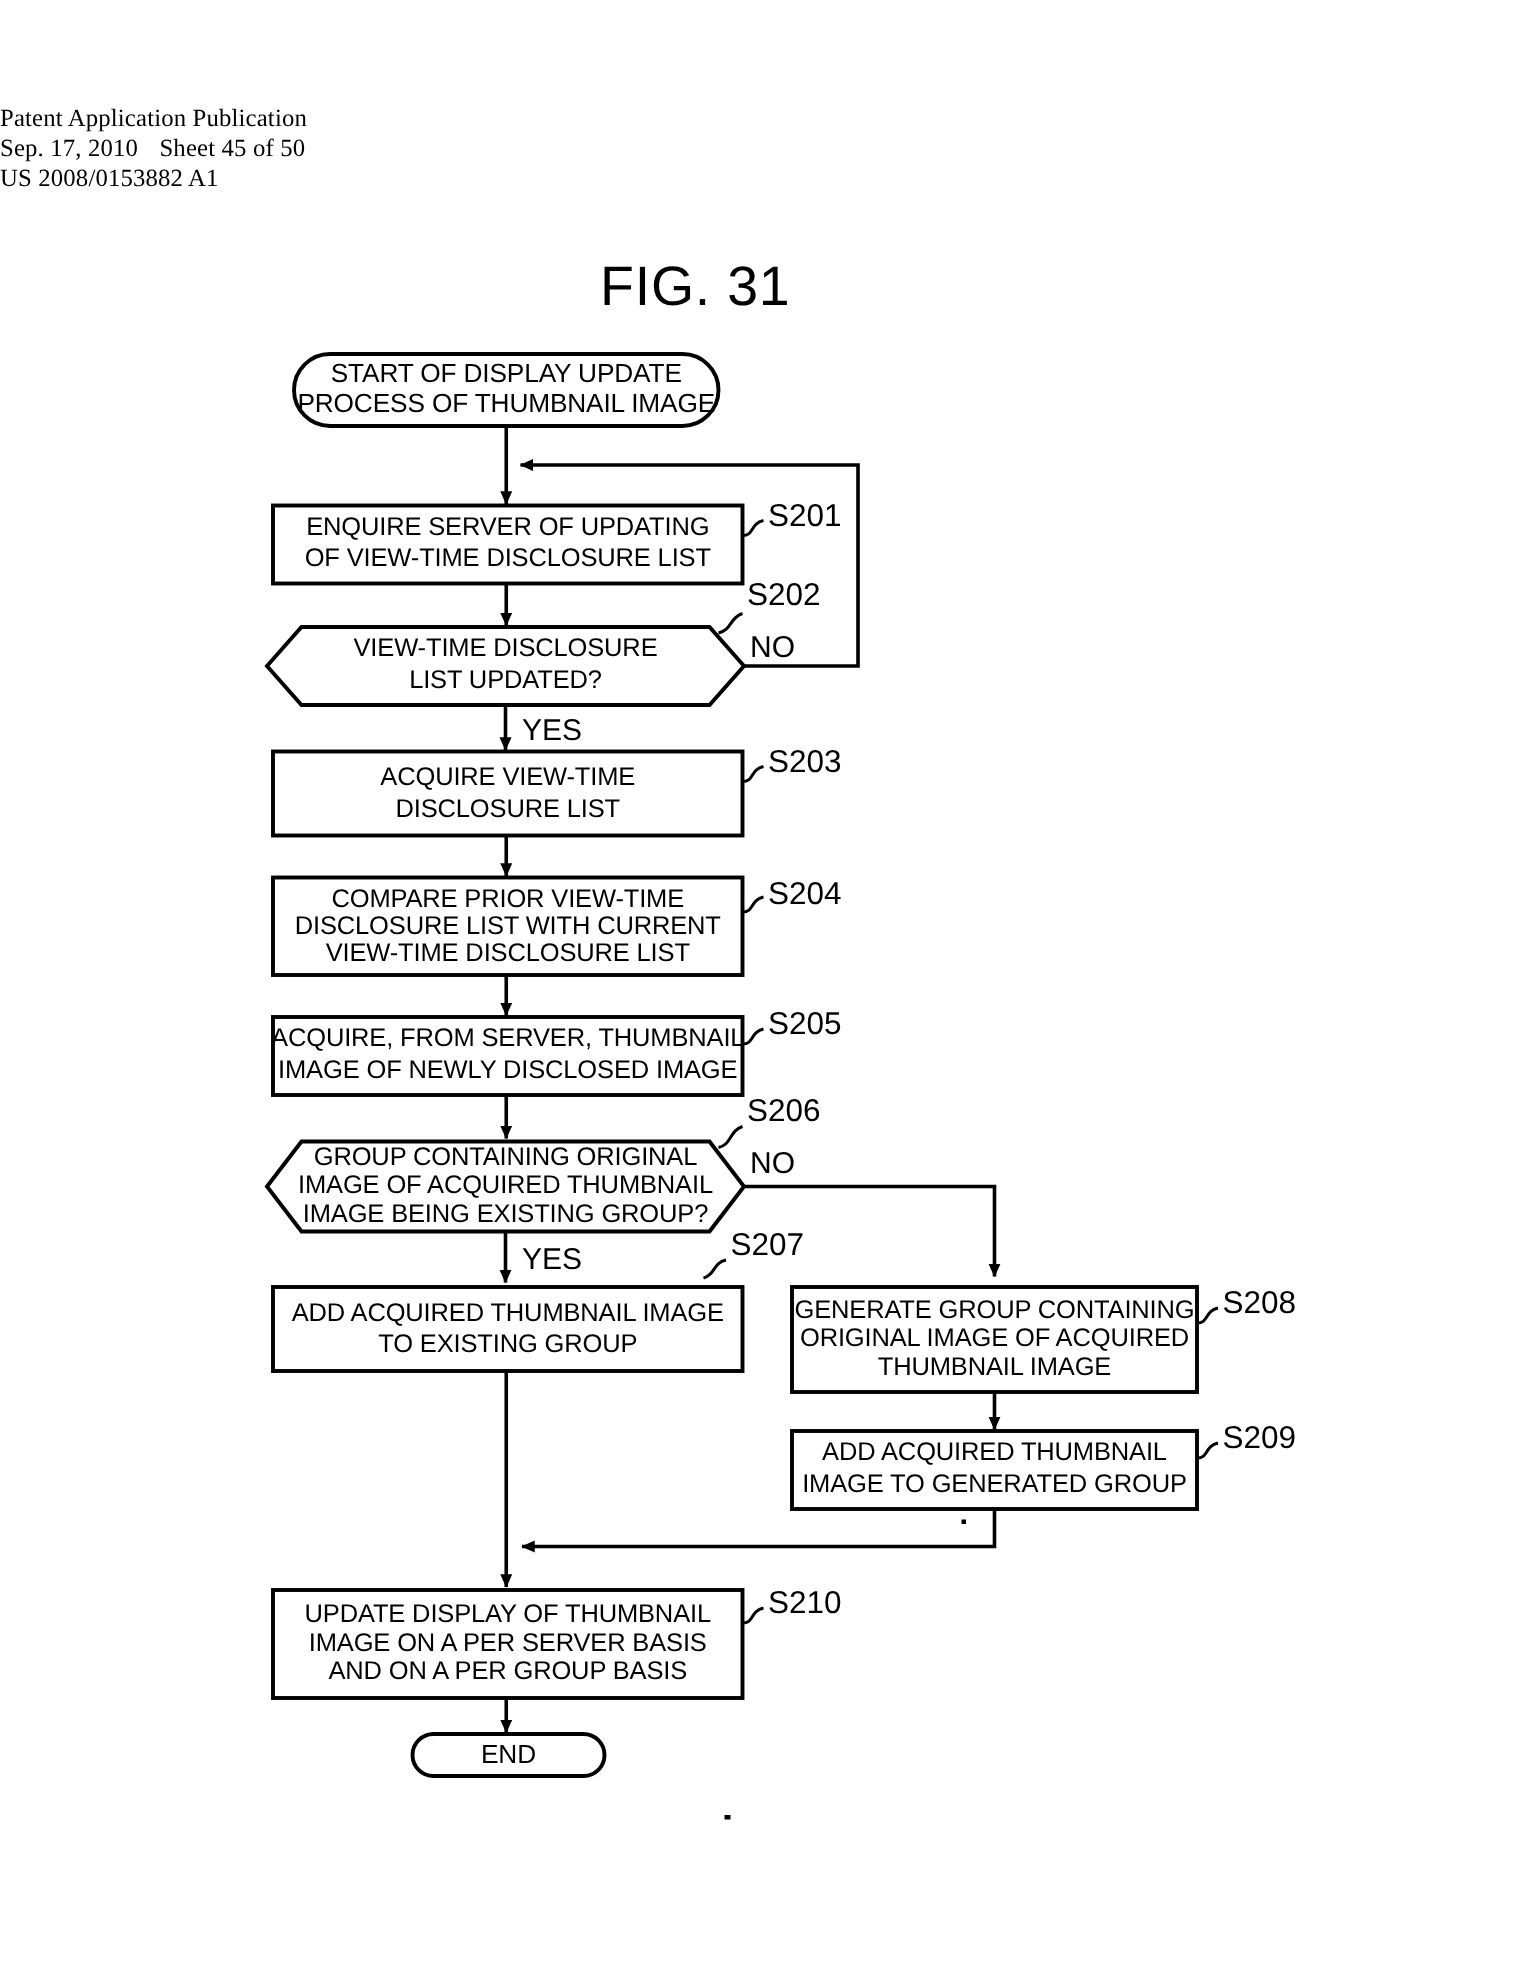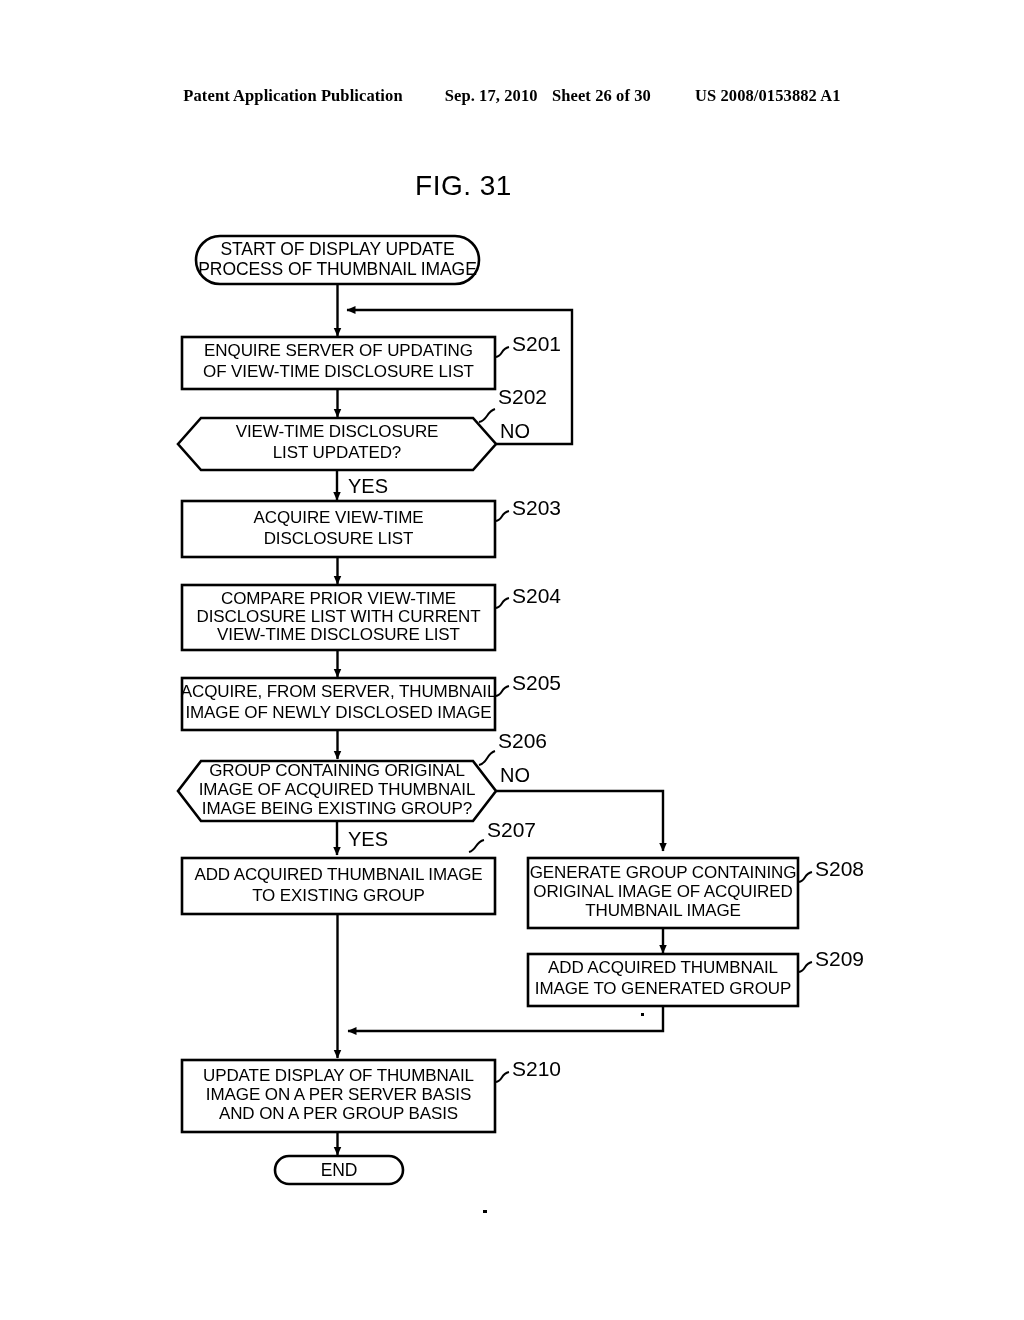--- a/index.html
+++ b/index.html
@@ -18,43 +18,43 @@
   }
 
   
   #page-header {
     position: absolute;
     top: 86px;
     left: 0;
     width: 1024px;
     height: 26px;
     display: flex;
-    flex-direction: row;
+    flex-direction: column;
     align-items: baseline;
     justify-content: center;
     font-family: "Liberation Serif", serif;
-    font-weight: bold;
+    font-weight: normal;
     font-size: 16.5px;
     letter-spacing: 0.1px;
     white-space: nowrap;
   }
   #page-header .hdr-left { margin-right: 42px; }
   #page-header .hdr-mid  { margin-right: 44px; }
   #page-header .hdr-mid .sheet { margin-left: 10px; }
   #page-header .hdr-right { }
 
   
   #figure-title {
     position: absolute;
     top: 170px;
     left: 0;
     width: 927px;
     text-align: center;
     font-family: "Liberation Sans", sans-serif;
-    font-size: 28px;
+    font-size: 37px;
     font-weight: normal;
     letter-spacing: 0.5px;
   }
 
   
   #flowchart-canvas {
     position: absolute;
     top: 0;
     left: 0;
     width: 1024px;
@@ -103,21 +103,21 @@
   }
   .speck { fill: #000000; }
 </style>
 </head>
 <body>
 
 <div id="page-header">
   <span class="hdr-left">Patent Application Publication</span>
   <span class="hdr-mid">
     <span>Sep. 17, 2010</span>
-    <span class="sheet">Sheet 26 of 30</span>
+    <span class="sheet">Sheet 45 of 50</span>
   </span>
   <span class="hdr-right">US 2008/0153882 A1</span>
 </div>
 
 <div id="figure-title">FIG. 31</div>
 
 <div id="flowchart-canvas">
 <svg width="1024" height="1320" viewBox="0 0 1024 1320" xmlns="http://www.w3.org/2000/svg">
   <defs>
     <marker id="arrow" markerWidth="12" markerHeight="12" refX="8.5" refY="4" orient="auto" markerUnits="userSpaceOnUse">

